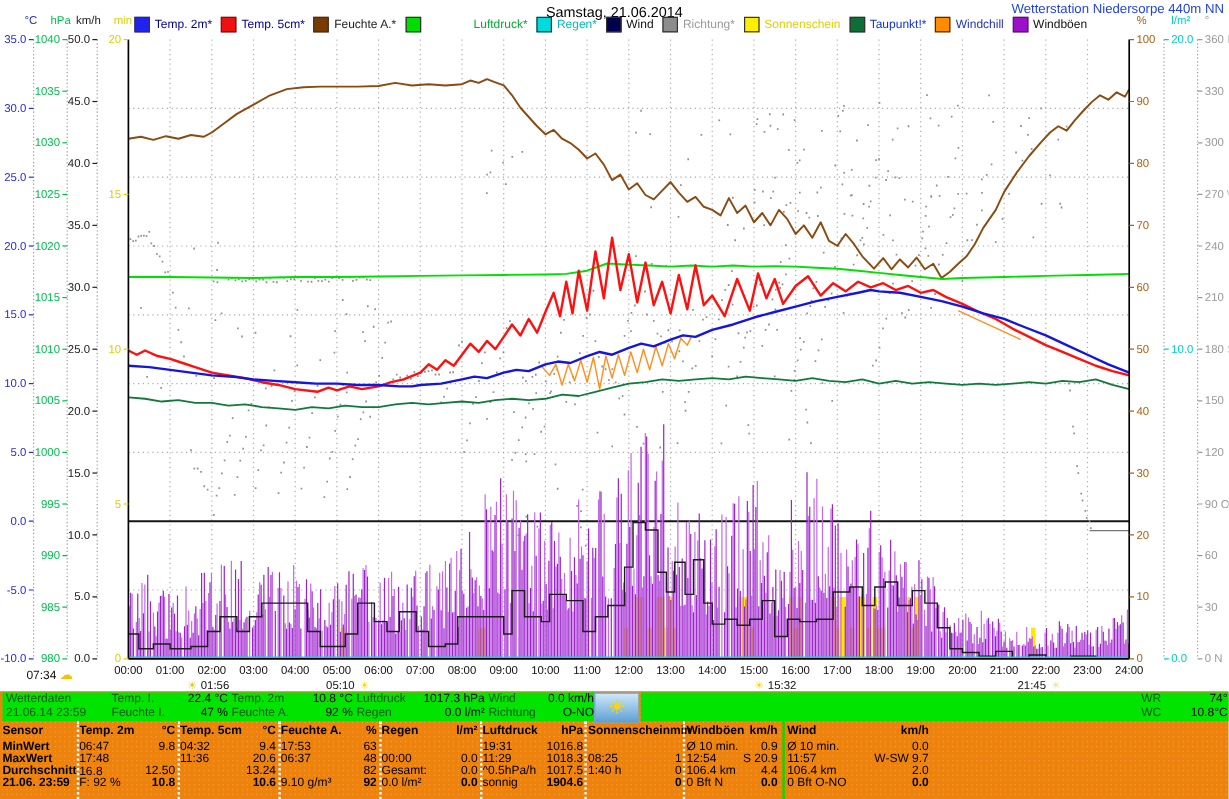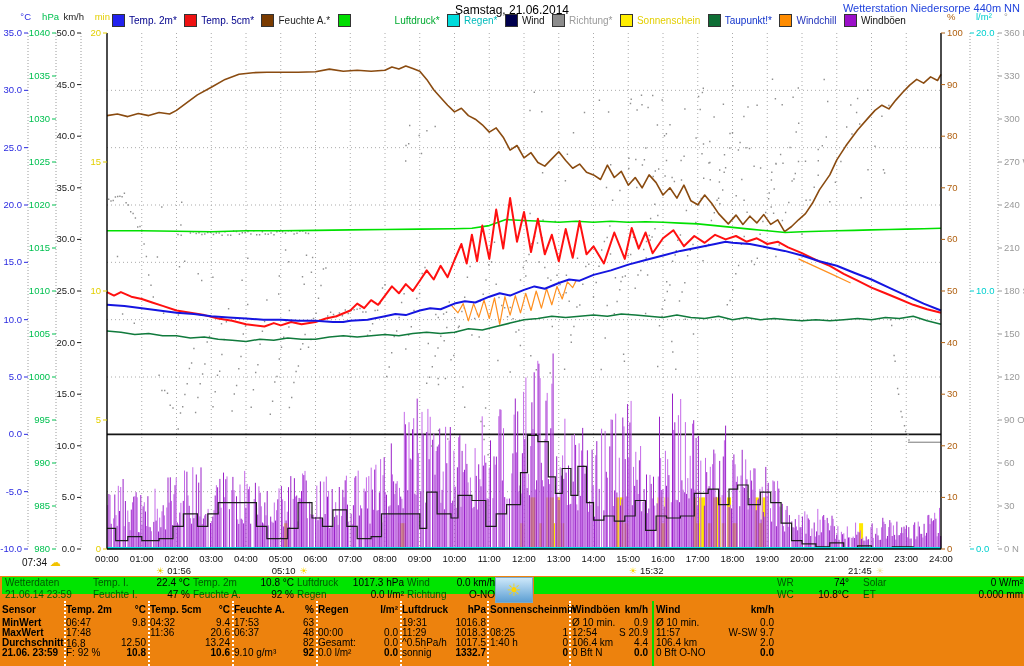--- a/index.html
+++ b/index.html
@@ -11,21 +11,21 @@
   .legend-item{display:flex;align-items:center;gap:4px;font-size:10px;white-space:nowrap;cursor:default;}
   .swatch{width:11px;height:11px;border:1px solid #333;display:inline-block;}
   #chart-svg{position:absolute;top:0;left:0;}
   #footer-time{position:absolute;left:22px;top:556px;font-size:10px;color:#111;}
   #footer-time .wicon{color:#f2c300;font-size:11px;}
   
   #bottombar{position:absolute;left:0;top:576px;width:1024px;height:90px;
      background-color:#ED820D;
      background-image:radial-gradient(#F8A951 22%, rgba(0,0,0,0) 23%);
      background-size:4px 4px;}
-  .gcell{position:absolute;top:1px;height:17px;background:#00E400;font-size:10px;line-height:12px;padding:0 3px;}
+  .gcell{position:absolute;top:1px;height:24px;background:#00E400;font-size:10px;line-height:12px;padding:0 3px;}
   .grow{display:flex;justify-content:space-between;gap:6px;white-space:nowrap;}
   .glabel{color:#005800;}
   .gvalue{color:#000;}
   #weather-pictogram{position:absolute;top:1px;width:36px;height:24px;
      background:linear-gradient(#cde8fa,#5d9fd3);border:1px solid #7aa8c8;
      display:flex;align-items:center;justify-content:center;font-size:17px;color:#ffd400;}
   #stats-table{position:absolute;left:0;top:25px;width:1024px;height:65px;font-size:10px;}
   .tcol{position:absolute;top:0;height:65px;}
   .thead{position:absolute;top:3px;left:0;right:0;display:flex;justify-content:space-between;font-weight:bold;white-space:nowrap;}
   .trow{position:absolute;left:0;right:0;display:flex;justify-content:space-between;white-space:nowrap;}
@@ -405,30 +405,20 @@
           <div style="width: 72px;">
             <div class="grow">
               <span class="glabel">WR</span>
               <span class="gvalue">74°</span>
             </div>
             <div class="grow">
               <span class="glabel">WC</span>
               <span class="gvalue">10.8°C</span>
             </div>
           </div>
-          <div style="width: 160px;">
-            <div class="grow">
-              <span class="glabel">Solar</span>
-              <span class="gvalue">0 W/m²</span>
-            </div>
-            <div class="grow">
-              <span class="glabel">ET</span>
-              <span class="gvalue">0.000 mm</span>
-            </div>
-          </div>
         </div>
       </div>
     <div id="stats-table">
         <div class="tcol" style="left: 2px; width: 60px;">
           <div class="thead">
             <span>Sensor</span>
             <span></span>
           </div>
           <div class="trow" style="top: 16px;">
             <span class="bold">MinWert</span>
@@ -547,21 +537,21 @@
           <div class="trow" style="top: 26px;">
             <span>11:29</span>
             <span>1018.3</span>
           </div>
           <div class="trow" style="top: 36px;">
             <span>^0.5hPa/h</span>
             <span>1017.5</span>
           </div>
           <div class="trow" style="top: 46px;">
             <span>sonnig</span>
-            <span class="bold">1332.7</span>
+            <span class="bold">1904.6</span>
           </div>
         </div>
         <div class="tcol" style="left: 490px; width: 78px;">
           <div class="thead">
             <span>Sonnenschein</span>
             <span>min</span>
           </div>
           <div class="trow" style="top: 16px;">
             <span></span>
             <span></span>

